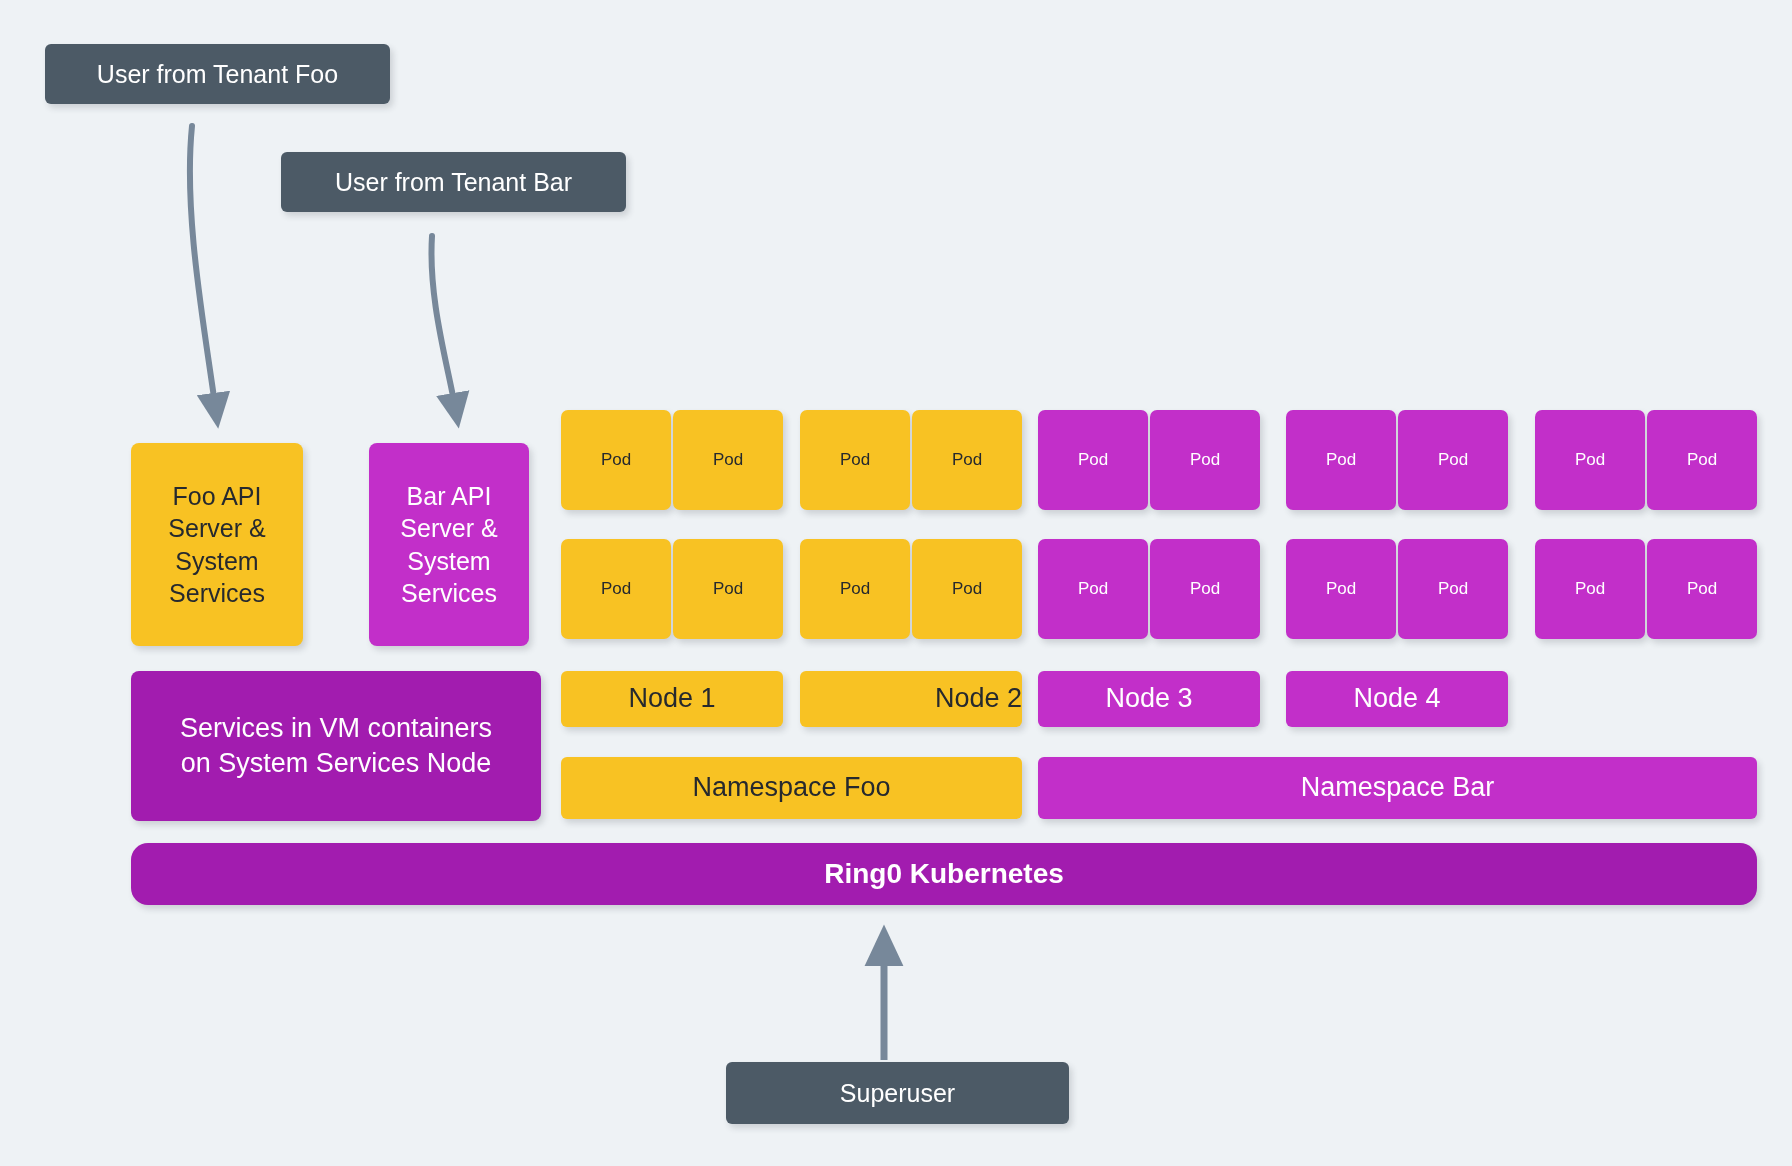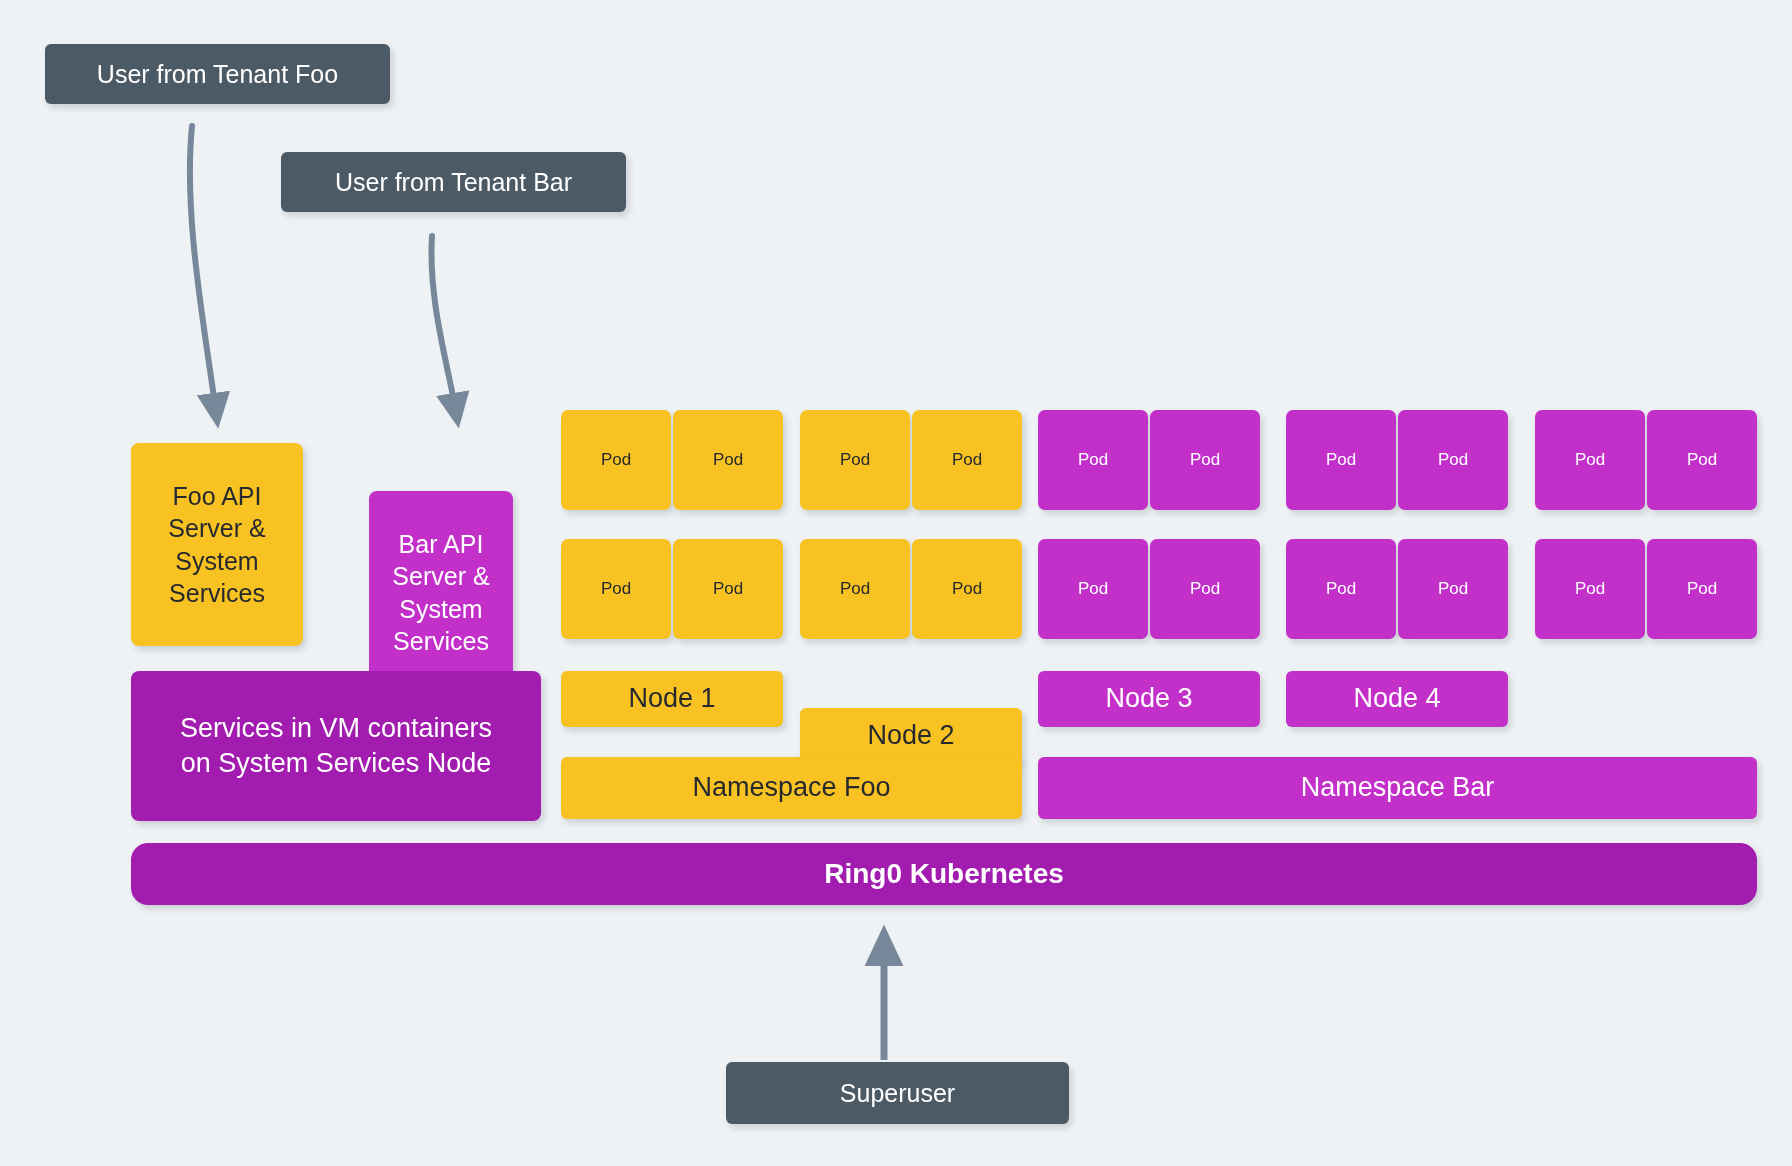--- a/index.html
+++ b/index.html
@@ -115,21 +115,21 @@
     <span>User from Tenant Bar</span>
   </div>
 
   <div class="box yellow api-box" style="left:131px; top:443px; width:172px; height:203px;">
     <span>Foo API</span>
     <span>Server &amp;</span>
     <span>System</span>
     <span>Services</span>
   </div>
 
-  <div class="box magenta api-box" style="left:369px; top:443px; width:144px; height:203px;margin-top:48px;">
+  <div class="box magenta api-box" style="left:369px; top:443px; width:160px; height:203px;">
     <span>Bar API</span>
     <span>Server &amp;</span>
     <span>System</span>
     <span>Services</span>
   </div>
 
   <div class="box yellow pod" style="left:561px; top:410px; width:110px; height:100px;">
     <span>Pod</span>
     </div>
   <div class="box yellow pod" style="left:673px; top:410px; width:110px; height:100px;">
@@ -195,21 +195,21 @@
     </div>
 
   <div class="box blue vmbox" style="left:131px; top:671px; width:410px; height:150px;">
     <span>Services in VM containers</span>
     <span>on System Services Node</span>
   </div>
 
   <div class="box yellow node" style="left:561px; top:671px; width:222px; height:56px;">
     <span>Node 1</span>
     </div>
-  <div class="box yellow node" style="left:800px; top:708px; width:222px; height:56px;">
+  <div class="box yellow node" style="left:800px; top:671px; width:222px; height:56px;justify-content:flex-end;">
     <span>Node 2</span>
     </div>
   <div class="box magenta node" style="left:1038px; top:671px; width:222px; height:56px;">
     <span>Node 3</span>
     </div>
   <div class="box magenta node" style="left:1286px; top:671px; width:222px; height:56px;">
     <span>Node 4</span>
     </div>
 
   <div class="box yellow namespace" style="left:561px; top:757px; width:461px; height:62px;">

